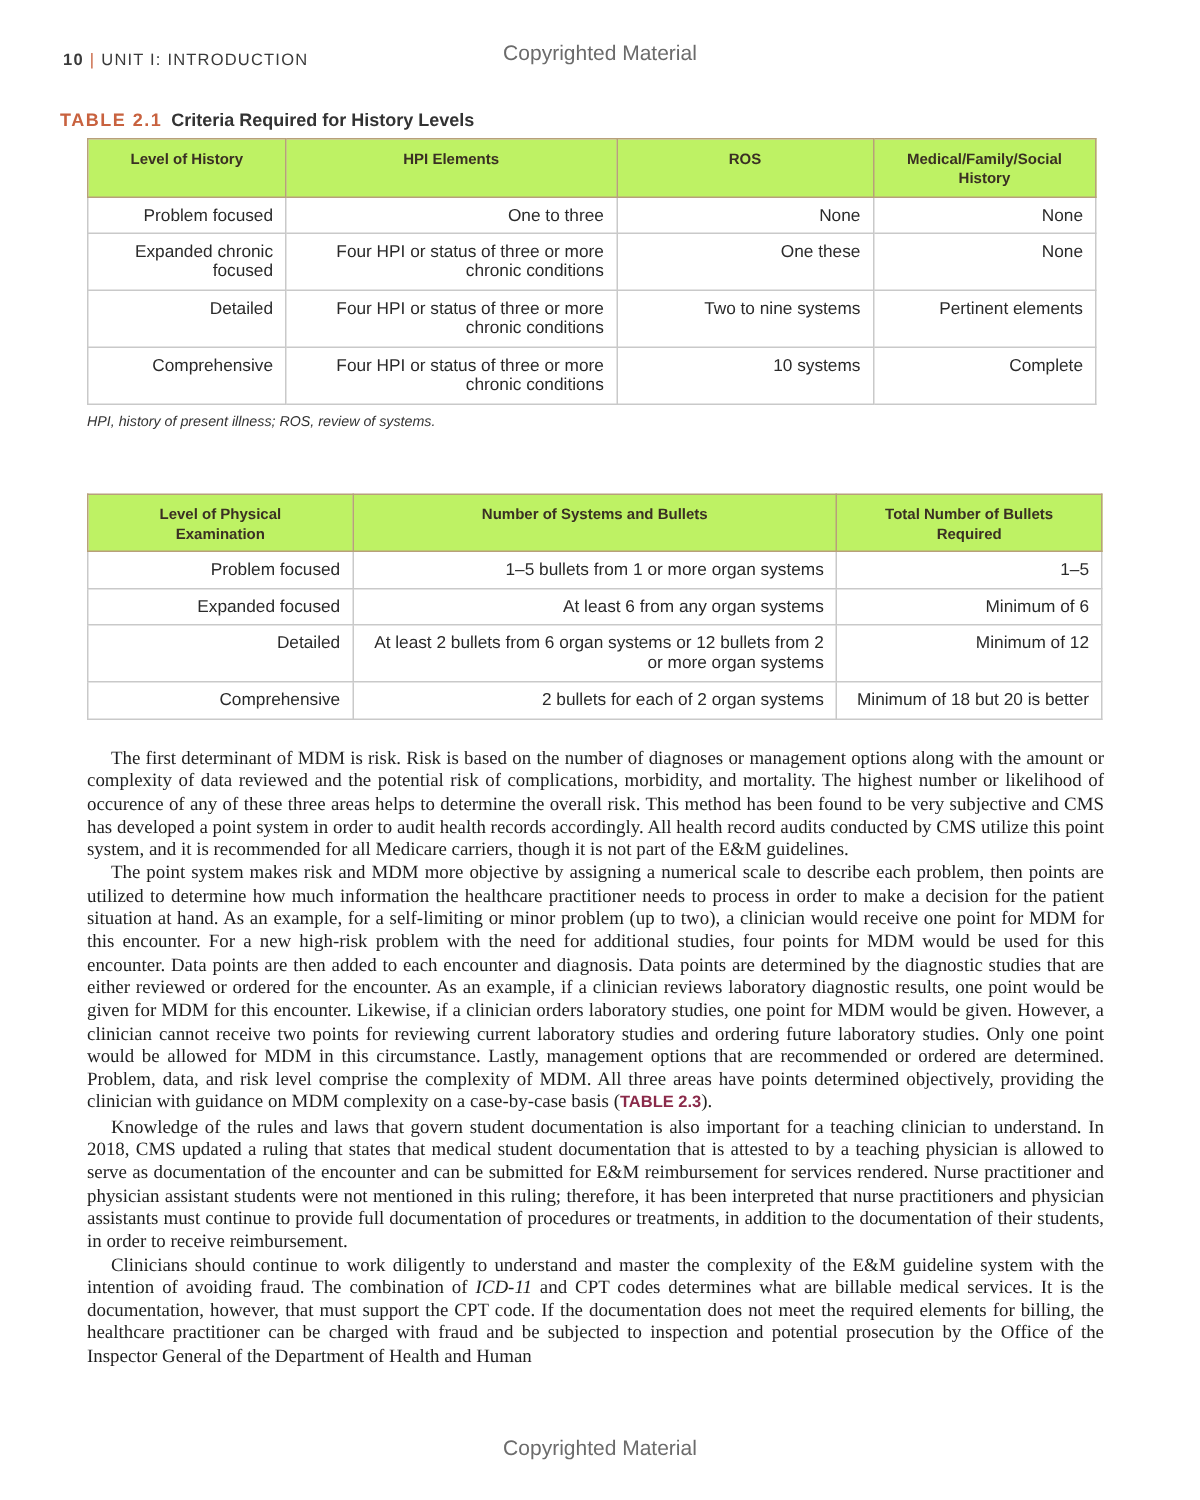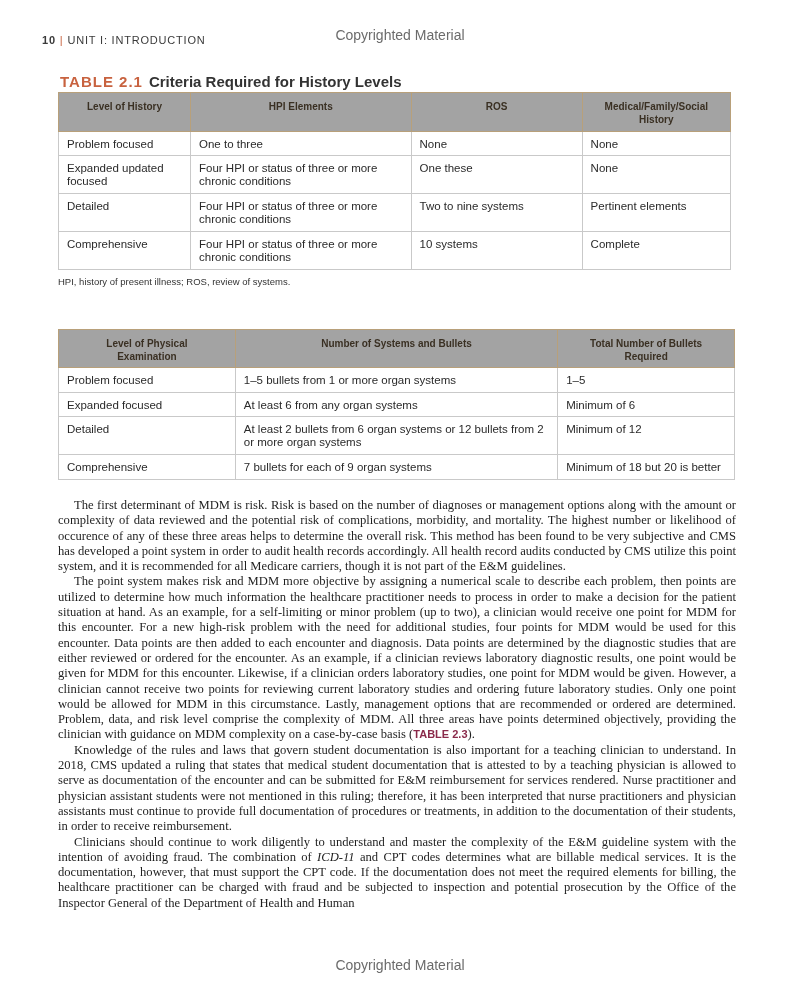--- a/index.html
+++ b/index.html
@@ -6,29 +6,29 @@
   body { width: 800px; height: 1000px; position: relative; overflow: hidden; }
   .page { position: relative; width: 800px; height: 1000px; }
 
   .running-head { position: absolute; left: 42px; top: 34px; font-family: "Liberation Sans", sans-serif; font-size: 11px; letter-spacing: 0.8px; color: #3a3a3a; }
   .running-head .pg { font-weight: bold; color: #3a3a3a; }
   .running-head .bar { color: #c8623f; margin: 0 4px; }
   .copyright { position: absolute; left: 0; width: 800px; text-align: center; font-family: "Liberation Sans", sans-serif; font-size: 14px; color: #6b6b6b; }
   .copyright.top { top: 27px; left: 0; padding-left: 0; }
   .copyright.bottom { top: 957px; }
 
-  .table-caption { position: absolute; left: 60px; font-family: "Liberation Sans", sans-serif; font-size: 15px; color: #333; font-weight: bold; }
+  .table-caption { position: absolute; left: 40px; font-family: "Liberation Sans", sans-serif; font-size: 12px; color: #333; font-weight: bold; }
   .table-caption .num { color: #c8623f; letter-spacing: 1px; margin-right: 6px; }
 
   table.dt { position: absolute; left: 58px; border-collapse: collapse; font-family: "Liberation Sans", sans-serif; font-size: 11.5px; color: #2a2a2a; }
-  table.dt th { background: #a3a3a3; border: 1px solid #b8a07a; font-size: 10px; font-weight: bold; color: #3a3023; vertical-align: top; padding: 7px 22px 4px; text-align: center; line-height: 13px; }
-  table.dt td { border: 1px solid #c9c9c9; text-align: left; vertical-align: top; padding: 6px 8px 4px; line-height: 13px; }
+  table.dt th { background: #bef264; border: 1px solid #b8a07a; font-size: 10px; font-weight: bold; color: #3a3023; vertical-align: top; padding: 7px 22px 4px; text-align: center; line-height: 13px; }
+  table.dt td { border: 1px solid #c9c9c9; text-align: right; vertical-align: top; padding: 6px 8px 4px; line-height: 13px; }
   table.dt tr.b td { border-top: 1px solid #b8a07a; }
 
-  .footnote { position: absolute; left: 58px; top: 276px; font-family: "Liberation Sans", sans-serif; font-size: 9.5px; color: #333; }
+  .footnote { position: absolute; left: 58px; top: 276px; font-family: "Liberation Sans", sans-serif; font-size: 9.5px; color: #333; font-style: italic; }
 
   .body-text { position: absolute; left: 58px; top: 498px; width: 678px; font-family: "Liberation Serif", serif; font-size: 12.6px; line-height: 15.3px; color: #1f1f1f; text-align: justify; }
   .body-text p { margin: 0; text-indent: 16px; }
   .tref { font-family: "Liberation Sans", sans-serif; font-weight: bold; font-size: 11px; color: #8a2a4a; }
 </style>
 </head>
 <body>
 
 <div class="page">
 
@@ -54,21 +54,21 @@
       <th>ROS</th>
       <th>Medical/Family/Social History</th>
     </tr>
     <tr class="b" style="height:24px;">
       <td>Problem focused</td>
       <td>One to three</td>
       <td>None</td>
       <td>None</td>
     </tr>
     <tr style="height:38px;">
-      <td>Expanded updated focused</td>
+      <td>Expanded chronic focused</td>
       <td>Four HPI or status of three or more chronic conditions</td>
       <td>One these</td>
       <td>None</td>
     </tr>
     <tr style="height:38px;">
       <td>Detailed</td>
       <td>Four HPI or status of three or more chronic conditions</td>
       <td>Two to nine systems</td>
       <td>Pertinent elements</td>
     </tr>
@@ -104,21 +104,21 @@
       <td>At least 6 from any organ systems</td>
       <td>Minimum of 6</td>
     </tr>
     <tr style="height:38px;">
       <td>Detailed</td>
       <td>At least 2 bullets from 6 organ systems or 12 bullets from 2 or more organ systems</td>
       <td>Minimum of 12</td>
     </tr>
     <tr style="height:25px;">
       <td>Comprehensive</td>
-      <td>7 bullets for each of 9 organ systems</td>
+      <td>2 bullets for each of 2 organ systems</td>
       <td>Minimum of 18 but 20 is better</td>
     </tr>
   </tbody>
     </table>
 
   <div class="body-text">
     <p>The first determinant of MDM is risk. Risk is based on the number of diagnoses or management options along with the amount or complexity of data reviewed and the potential risk of complications, morbidity, and mortality. The highest number or likelihood of occurence of any of these three areas helps to determine the overall risk. This method has been found to be very subjective and CMS has developed a point system in order to audit health records accordingly. All health record audits conducted by CMS utilize this point system, and it is recommended for all Medicare carriers, though it is not part of the E&amp;M guidelines.</p>
     <p><span>The point system makes risk and MDM more objective by assigning a numerical scale to describe each problem, then points are utilized to determine how much information the healthcare practitioner needs to process in order to make a decision for the patient situation at hand. As an example, for a self-limiting or minor problem (up to two), a clinician would receive one point for MDM for this encounter. For a new high-risk problem with the need for additional studies, four points for MDM would be used for this encounter. Data points are then added to each encounter and diagnosis. Data points are determined by the diagnostic studies that are either reviewed or ordered for the encounter. As an example, if a clinician reviews laboratory diagnostic results, one point would be given for MDM for this encounter. Likewise, if a clinician orders laboratory studies, one point for MDM would be given. However, a clinician cannot receive two points for reviewing current laboratory studies and ordering future laboratory studies. Only one point would be allowed for MDM in this circumstance. Lastly, management options that are recommended or ordered are determined. Problem, data, and risk level comprise the complexity of MDM. All three areas have points determined objectively, providing the clinician with guidance on MDM complexity on a case-by-case basis (</span><span class="tref">TABLE 2.3</span><span>).</span></p>
     <p>Knowledge of the rules and laws that govern student documentation is also important for a teaching clinician to understand. In 2018, CMS updated a ruling that states that medical student documentation that is attested to by a teaching physician is allowed to serve as documentation of the encounter and can be submitted for E&amp;M reimbursement for services rendered. Nurse practitioner and physician assistant students were not mentioned in this ruling; therefore, it has been interpreted that nurse practitioners and physician assistants must continue to provide full documentation of procedures or treatments, in addition to the documentation of their students, in order to receive reimbursement.</p>
     <p><span>Clinicians should continue to work diligently to understand and master the complexity of the E&amp;M guideline system with the intention of avoiding fraud. The combination of </span><i>ICD-11</i><span> and CPT codes determines what are billable medical services. It is the documentation, however, that must support the CPT code. If the documentation does not meet the required elements for billing, the healthcare practitioner can be charged with fraud and be subjected to inspection and potential prosecution by the Office of the Inspector General of the Department of Health and Human</span></p>

